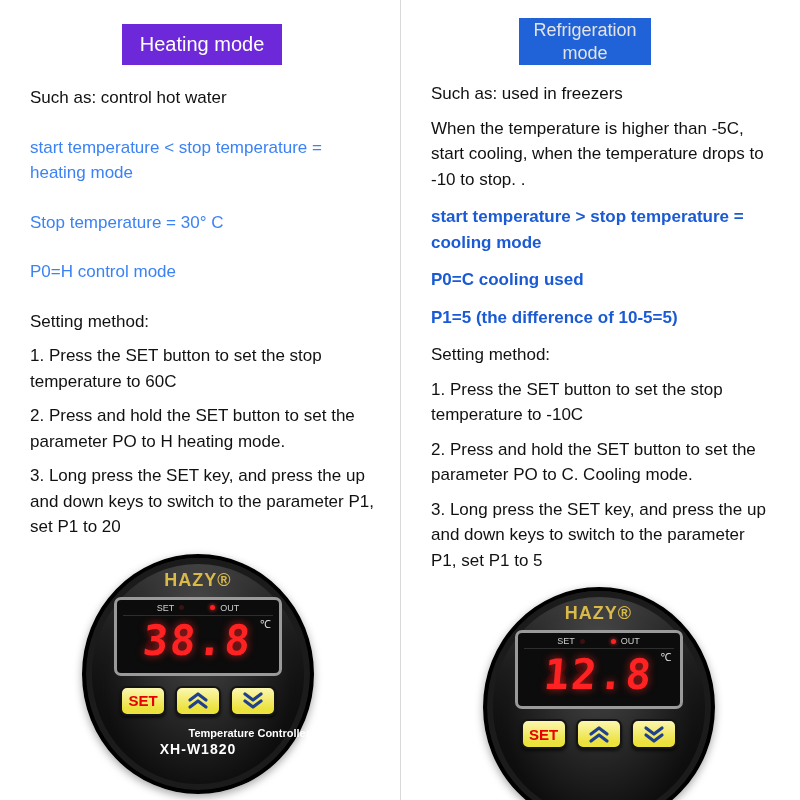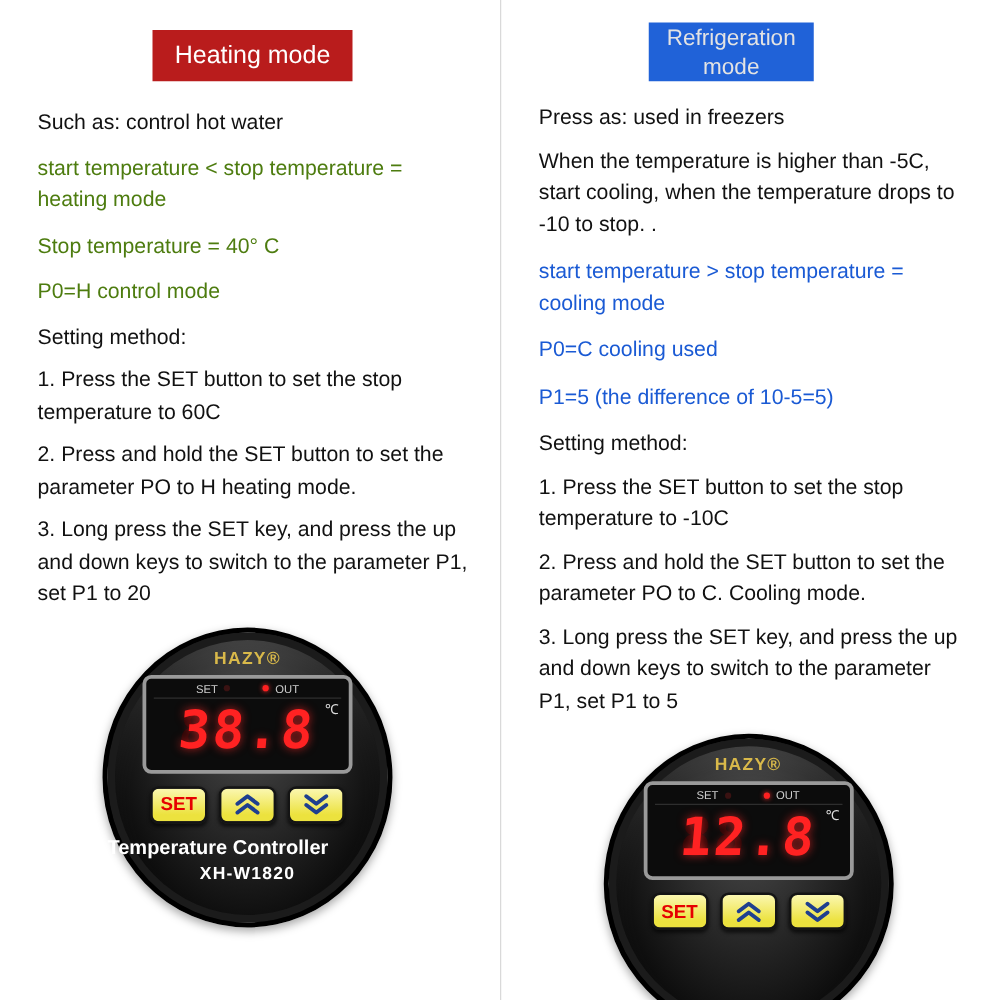--- a/index.html
+++ b/index.html
@@ -7,37 +7,37 @@
     width:800px;height:800px;background:#ffffff;box-sizing:border-box;
     display:grid;grid-template-columns:400px 400px;
     font-family:"Liberation Sans", sans-serif;color:#111;overflow:hidden;
   }
   .column{box-sizing:border-box;padding:18px 26px 0 30px;overflow:hidden;}
   .column.right-col{border-left:1px solid #d9d9d9;}
   .banner{
     width:fit-content;padding:8px 18px;font-size:20px;font-weight:400;
     color:#ffffff;text-align:center;line-height:1.25;
   }
-  .banner.heating{background:#b91c1c;margin:6px auto 20px auto;text-align:right;}
+  .banner.heating{background:#6d28d9;margin:6px auto 20px auto;text-align:right;}
   .banner.cooling{background:#2062d8;color:#e3e3e3;margin:0 0 16px 88px;max-width:104px;padding:1px 14px;font-size:18px;}
   .text-block p{margin:9px 0;font-size:17px;line-height:1.5;}
-  .text-block p.red{color:#4d7c0f;margin:11px 0;}
-  .text-block p.blue{color:#1a5ad4;margin:12px 0;}
+  .text-block p.red{color:#3b82f6;margin:24px 0;}
+  .text-block p.blue{color:#1a5ad4;margin:12px 0;font-weight:bold;}
   .text-block p.black{color:#111111;}
 
   
   .controller{width:240px;margin:14px auto 0 auto;}
   .ctrl-body{
     width:232px;height:240px;border-radius:50%;
     background:radial-gradient(ellipse at 50% 28%, #4d4d4d 0%, #242424 45%, #070707 78%);
     border:4px solid #000;
     box-shadow:inset 0 0 0 6px #1b1b1b, inset 0 14px 28px rgba(255,255,255,.07), 0 3px 8px rgba(0,0,0,.35);
     box-sizing:border-box;padding-top:12px;
   }
-  .brand{text-align:center;color:#d9b94a;font-weight:bold;font-size:14px;letter-spacing:1px;}
+  .brand{text-align:center;color:#d9b94a;font-weight:bold;font-size:18px;letter-spacing:1px;}
   .display{
     width:168px;margin:6px auto 0 auto;background:#0c0c0c;
     border:3px solid #9a9a9a;border-radius:7px;padding:3px 6px 7px 6px;box-sizing:border-box;
   }
   .indicators{
     display:flex;align-items:center;justify-content:center;gap:5px;
     font-size:9px;color:#cfcfcf;padding-bottom:2px;border-bottom:1px solid #2e2e2e;
   }
   .ind-gap{width:16px;}
   .dot{width:5px;height:5px;border-radius:50%;display:inline-block;}
@@ -53,36 +53,36 @@
   .unit{position:absolute;top:0px;right:2px;color:#dddddd;font-size:11px;}
   .buttons{display:flex;justify-content:center;gap:9px;margin-top:10px;}
   .btn{
     width:46px;height:30px;border-radius:7px;
     background:linear-gradient(180deg,#fbf7b0 0%,#ece23e 80%);
     border:2px solid #141414;display:flex;align-items:center;justify-content:center;
     box-shadow:0 2px 3px rgba(0,0,0,.6);box-sizing:border-box;
   }
   .set-btn span{color:#e60000;font-weight:bold;font-size:15px;font-family:"Liberation Sans",sans-serif;}
   .arrow-btn svg{display:block;}
-  .ctrl-name{color:#ffffff;font-weight:bold;font-size:16px;text-align:left;margin-top:11px;}
+  .ctrl-name{color:#ffffff;font-weight:bold;font-size:11px;text-align:right;margin-top:11px;}
   .ctrl-model{color:#ffffff;font-weight:bold;font-size:14px;text-align:center;letter-spacing:1px;margin-top:2px;}
 </style>
 </head>
 <body>
 
 <div class="page">
 
   <section class="column left-col">
     <div class="banner heating">
       <span>Heating mode</span>
     </div>
     <div class="text-block">
       <p class="black">Such as: control hot water</p>
       <p class="red">start temperature &lt; stop temperature = heating mode</p>
-      <p class="red">Stop temperature = 40° C</p>
+      <p class="red">Stop temperature = 30° C</p>
       <p class="red">P0=H control mode</p>
       <p class="black">Setting method:</p>
       <p class="black">1. Press the SET button to set the stop temperature to 60C</p>
       <p class="black">2. Press and hold the SET button to set the parameter PO to H  heating mode.</p>
       <p class="black">3. Long press the SET key, and press the up and down keys to switch to the parameter P1, set P1 to 20</p>
     </div>
 
     <div class="controller">
       <div class="ctrl-body">
         <div class="brand">HAZY®</div>
@@ -121,21 +121,21 @@
         <div class="ctrl-model">XH-W1820</div>
       </div>
     </div>
   </section>
 
   <section class="column right-col">
     <div class="banner cooling">
       <span>Refrigeration mode</span>
     </div>
     <div class="text-block">
-      <p class="black">Press as: used in freezers</p>
+      <p class="black">Such as: used in freezers</p>
       <p class="black">When the temperature is higher than -5C, start cooling, when the temperature drops to -10 to stop. .</p>
       <p class="blue">start temperature &gt; stop temperature = cooling mode</p>
       <p class="blue">P0=C cooling used</p>
       <p class="blue">P1=5 (the difference of 10-5=5)</p>
       <p class="black">Setting method:</p>
       <p class="black">1. Press the SET button to set the stop temperature to -10C</p>
       <p class="black">2. Press and hold the SET button to set the parameter PO to C. Cooling mode.</p>
       <p class="black">3. Long press the SET key, and press the up and down keys to switch to the parameter P1, set P1 to 5</p>
     </div>
 

